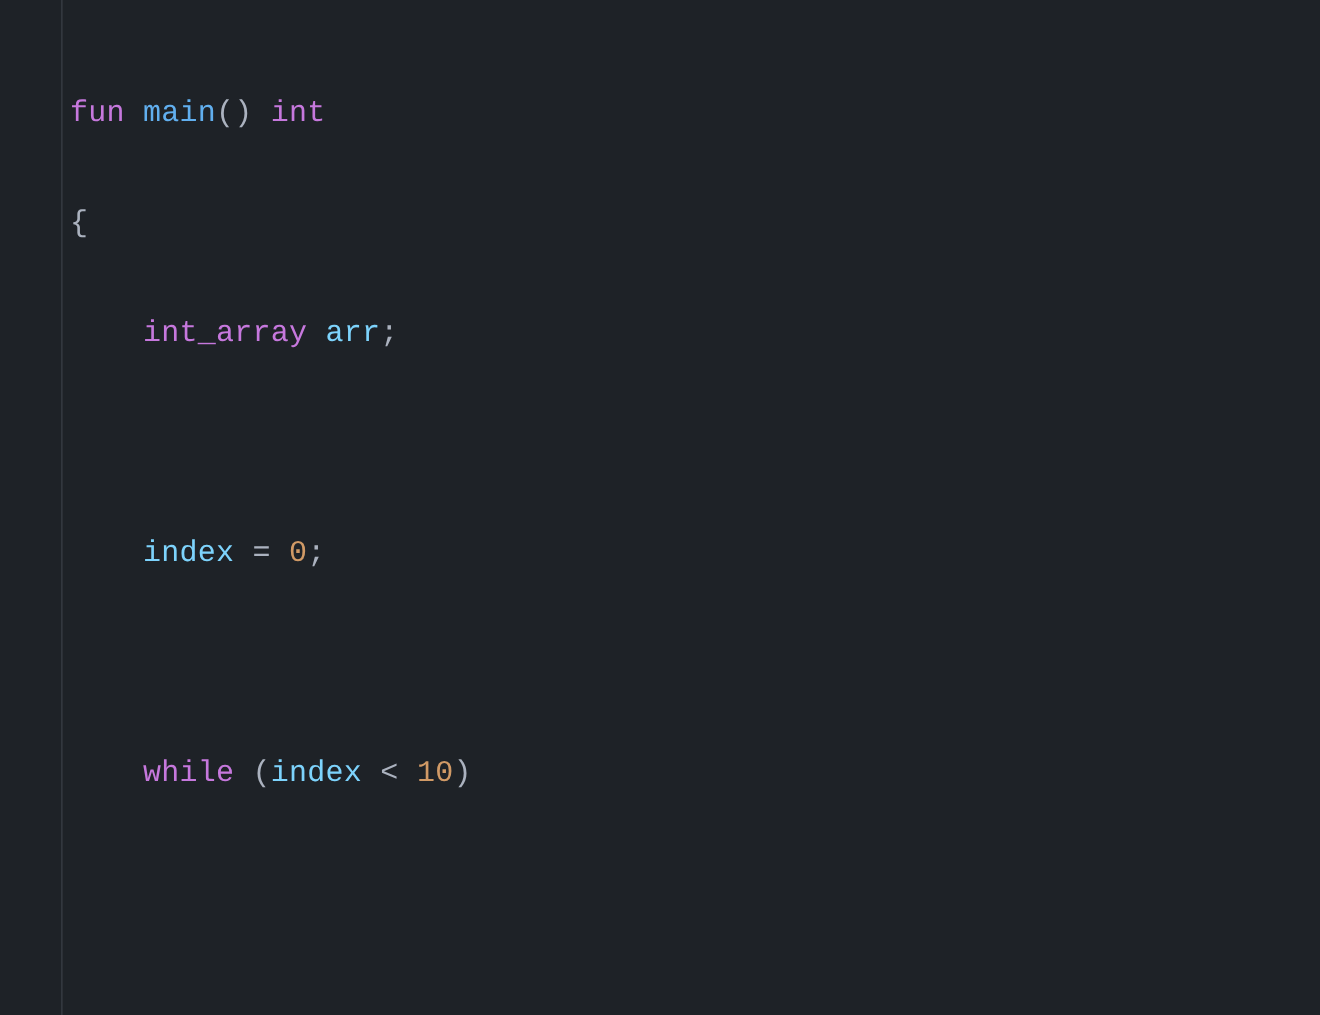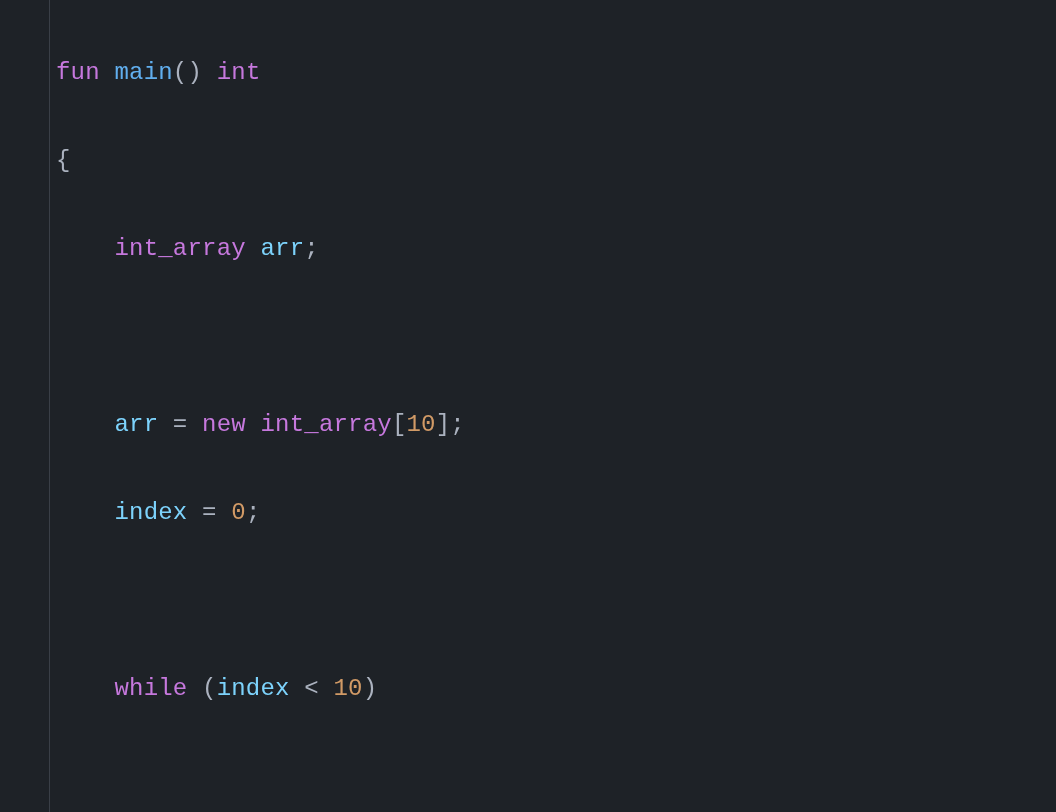--- a/index.html
+++ b/index.html
@@ -18,21 +18,21 @@
     height: 100%;
   }
   .gutter {
     width: 50px;
     flex: 0 0 50px;
     border-right: 1px solid #3a3f47;
     background: #1e2227;
   }
   .code {
     padding-left: 6px;
-    padding-top: 7px;
+    padding-top: 26px;
     white-space: pre;
     letter-spacing: 0.2px;
   }
   .kw   { color: #c678dd; } 
   .ty   { color: #c678dd; } 
   .fn   { color: #61afef; } 
   .id   { color: #7dd3fc; } 
   .num  { color: #d19a66; } 
   .op   { color: #abb2bf; }
   .pn   { color: #abb2bf; }
@@ -41,21 +41,20 @@
 </head>
 <body>
 
 <div class="editor">
   <div class="gutter"></div>
   <div class="code">
 <div class="line"><span class="kw">fun</span> <span class="fn">main</span><span class="pn">()</span> <span class="ty">int</span></div>
 <div class="line"><span class="pn">{</span></div>
 <div class="line">    <span class="ty">int_array</span> <span class="id">arr</span><span class="pn">;</span></div>
 <div class="line"> </div>
-<div class="line">    <span class="id">arr</span> <span class="op">=</span> <span class="kw">new</span> <span class="ty">int_array</span><span class="pn">[</span><span class="num">10</span><span class="pn">]</span><span class="pn">;</span></div>
 <div class="line">    <span class="id">index</span> <span class="op">=</span> <span class="num">0</span><span class="pn">;</span></div>
 <div class="line"> </div>
 <div class="line">    <span class="kw">while</span> <span class="pn">(</span><span class="id">index</span> <span class="op">&lt;</span> <span class="num">10</span><span class="pn">)</span></div>
 
 
 
 
 
 
 

